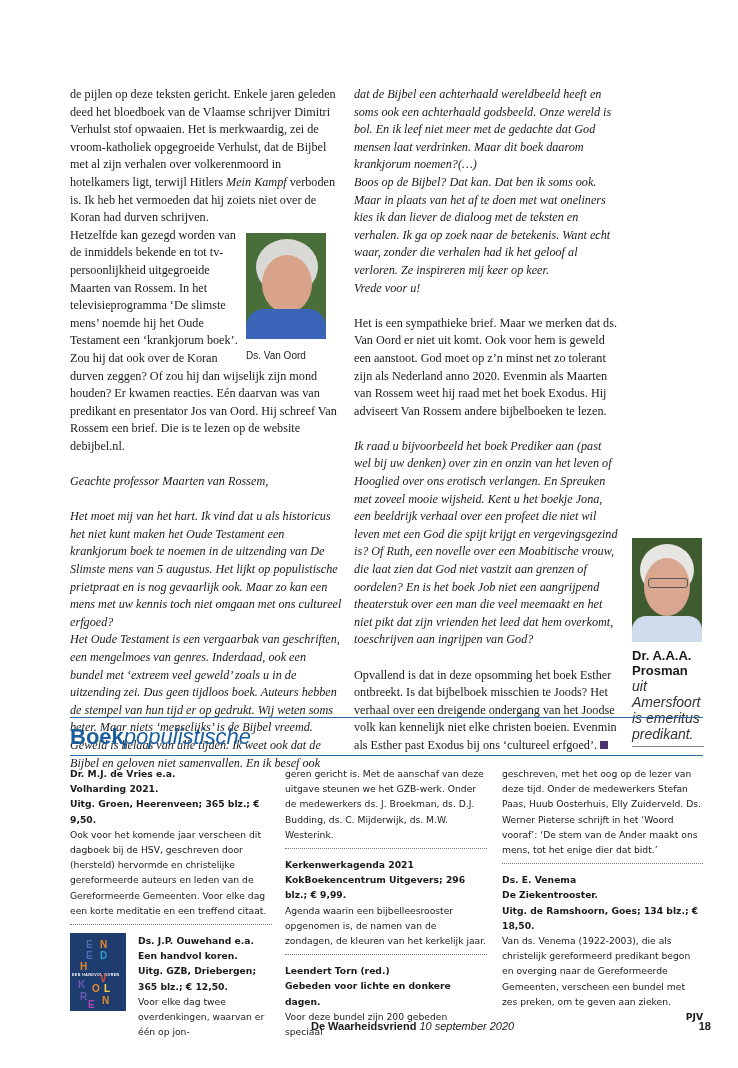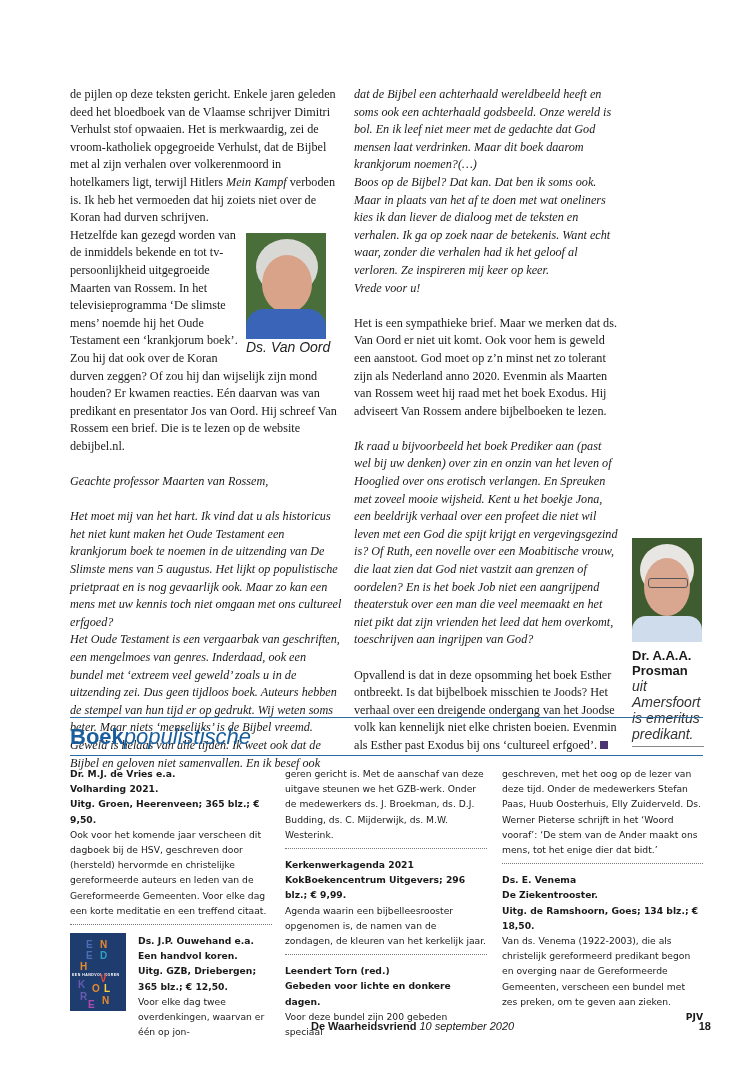--- a/index.html
+++ b/index.html
@@ -9,21 +9,21 @@
   .col p { margin: 0; }
   .col .gap { height: 17.6px; }
   .col .it { font-style: italic; }
 
   #colA { left: 70px; top: 86px; width: 272px; }
   #colB { left: 354px; top: 86px; width: 264px; }
 
   .wrap-right { float: right; width: 96px; margin-left: 8px; margin-top: 6px; }
   .photo { width: 80px; background: #4a6e3a; position: relative; overflow: hidden; }
   .photo .face { position: absolute; border-radius: 50%; }
-  .caption { font-family: "Liberation Sans", sans-serif; font-style: italic; font-size: 14px; color: #222; }
+  .caption { font-family: "Liberation Sans", sans-serif; font-size: 10px; color: #222; margin-top: 8px; }
 
   #prosman { position: absolute; left: 632px; top: 538px; width: 72px; }
   #prosman .photo { width: 70px; height: 104px; background: #3f5c30; }
   #prosman .name { font-family: "Liberation Sans", sans-serif; font-weight: bold; font-size: 13px; margin-top: 6px; }
   #prosman .desc { font-family: "Liberation Sans", sans-serif; font-style: italic; font-size: 14px; line-height: 16px; color: #333; }
   #prosman .rule { border-top: 1px solid #888; margin-top: 4px; }
 
   .endmark { display: inline-block; width: 8px; height: 8px; background: #4b3470; vertical-align: baseline; margin-left: 3px; }
 
   #boek-section { position: absolute; left: 70px; top: 717px; width: 633px; }

